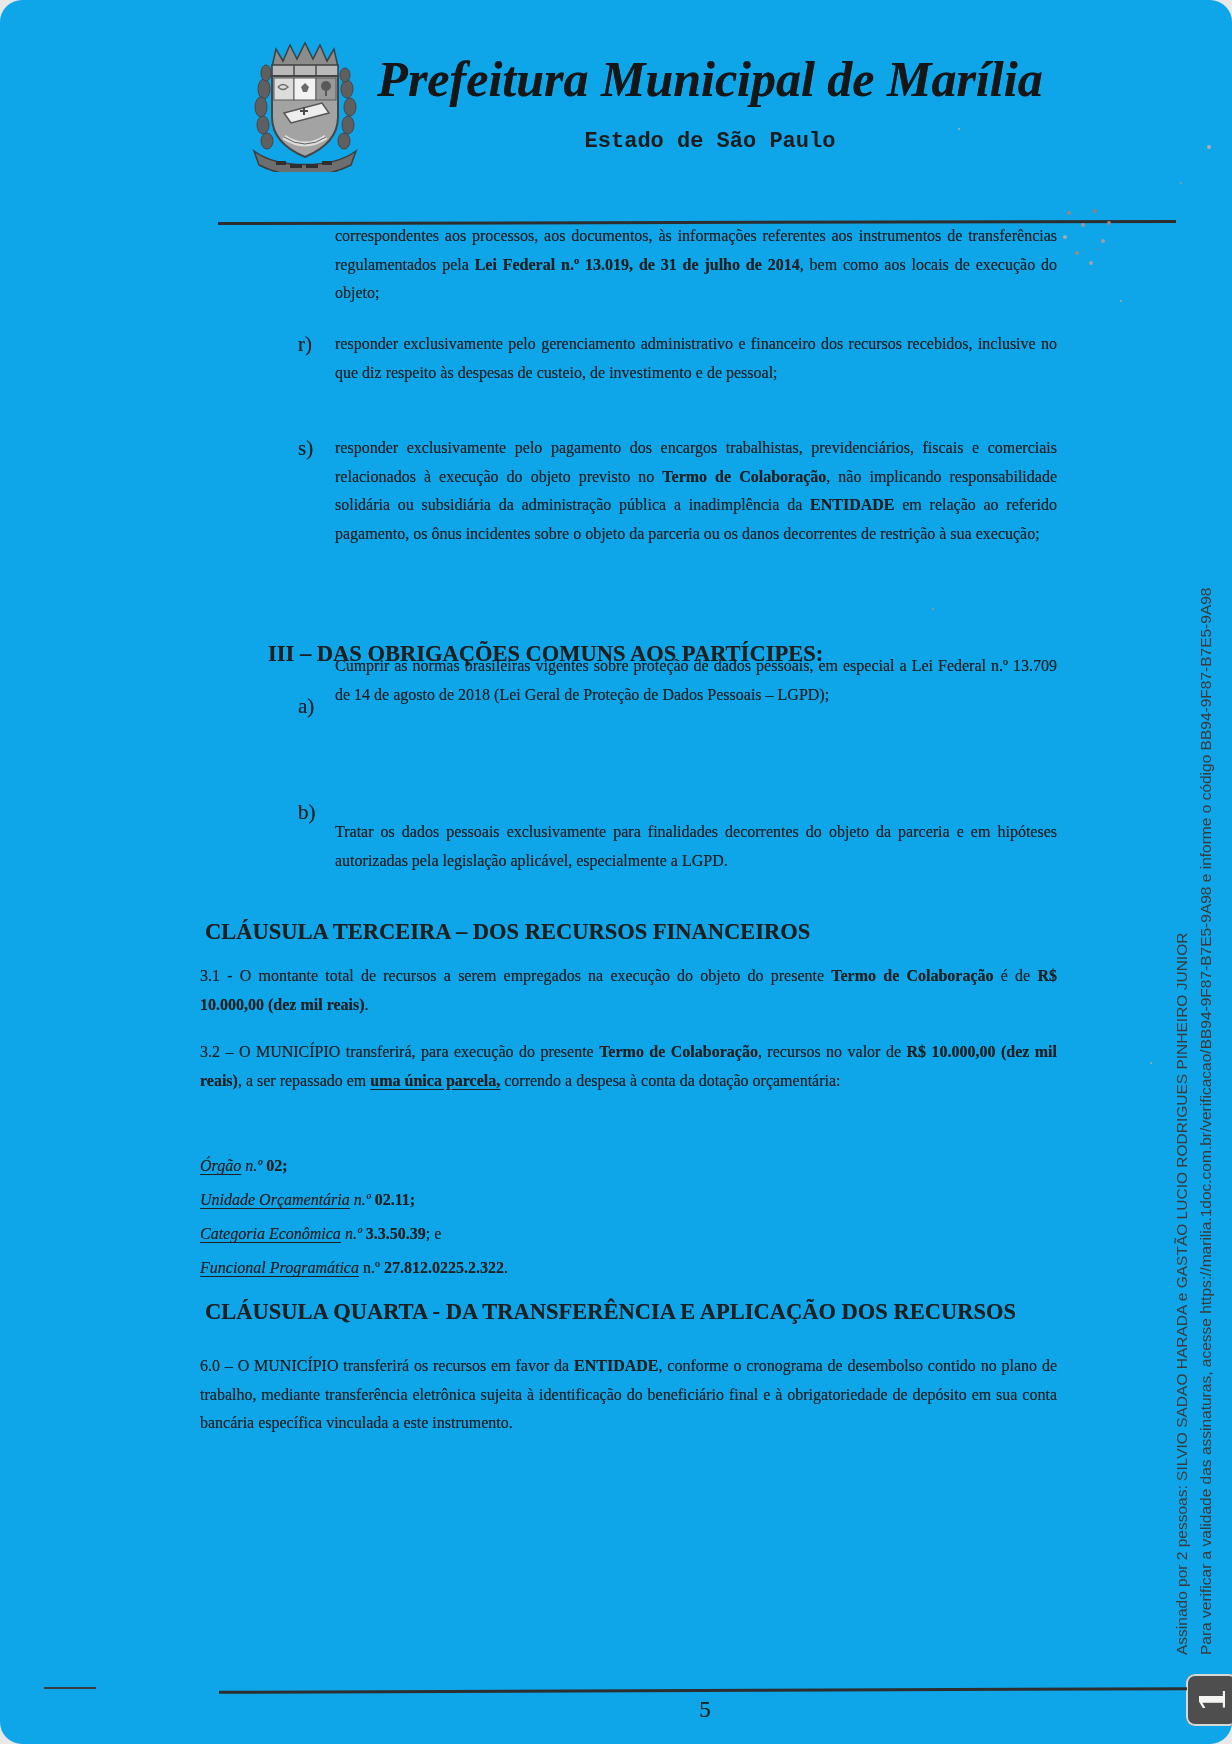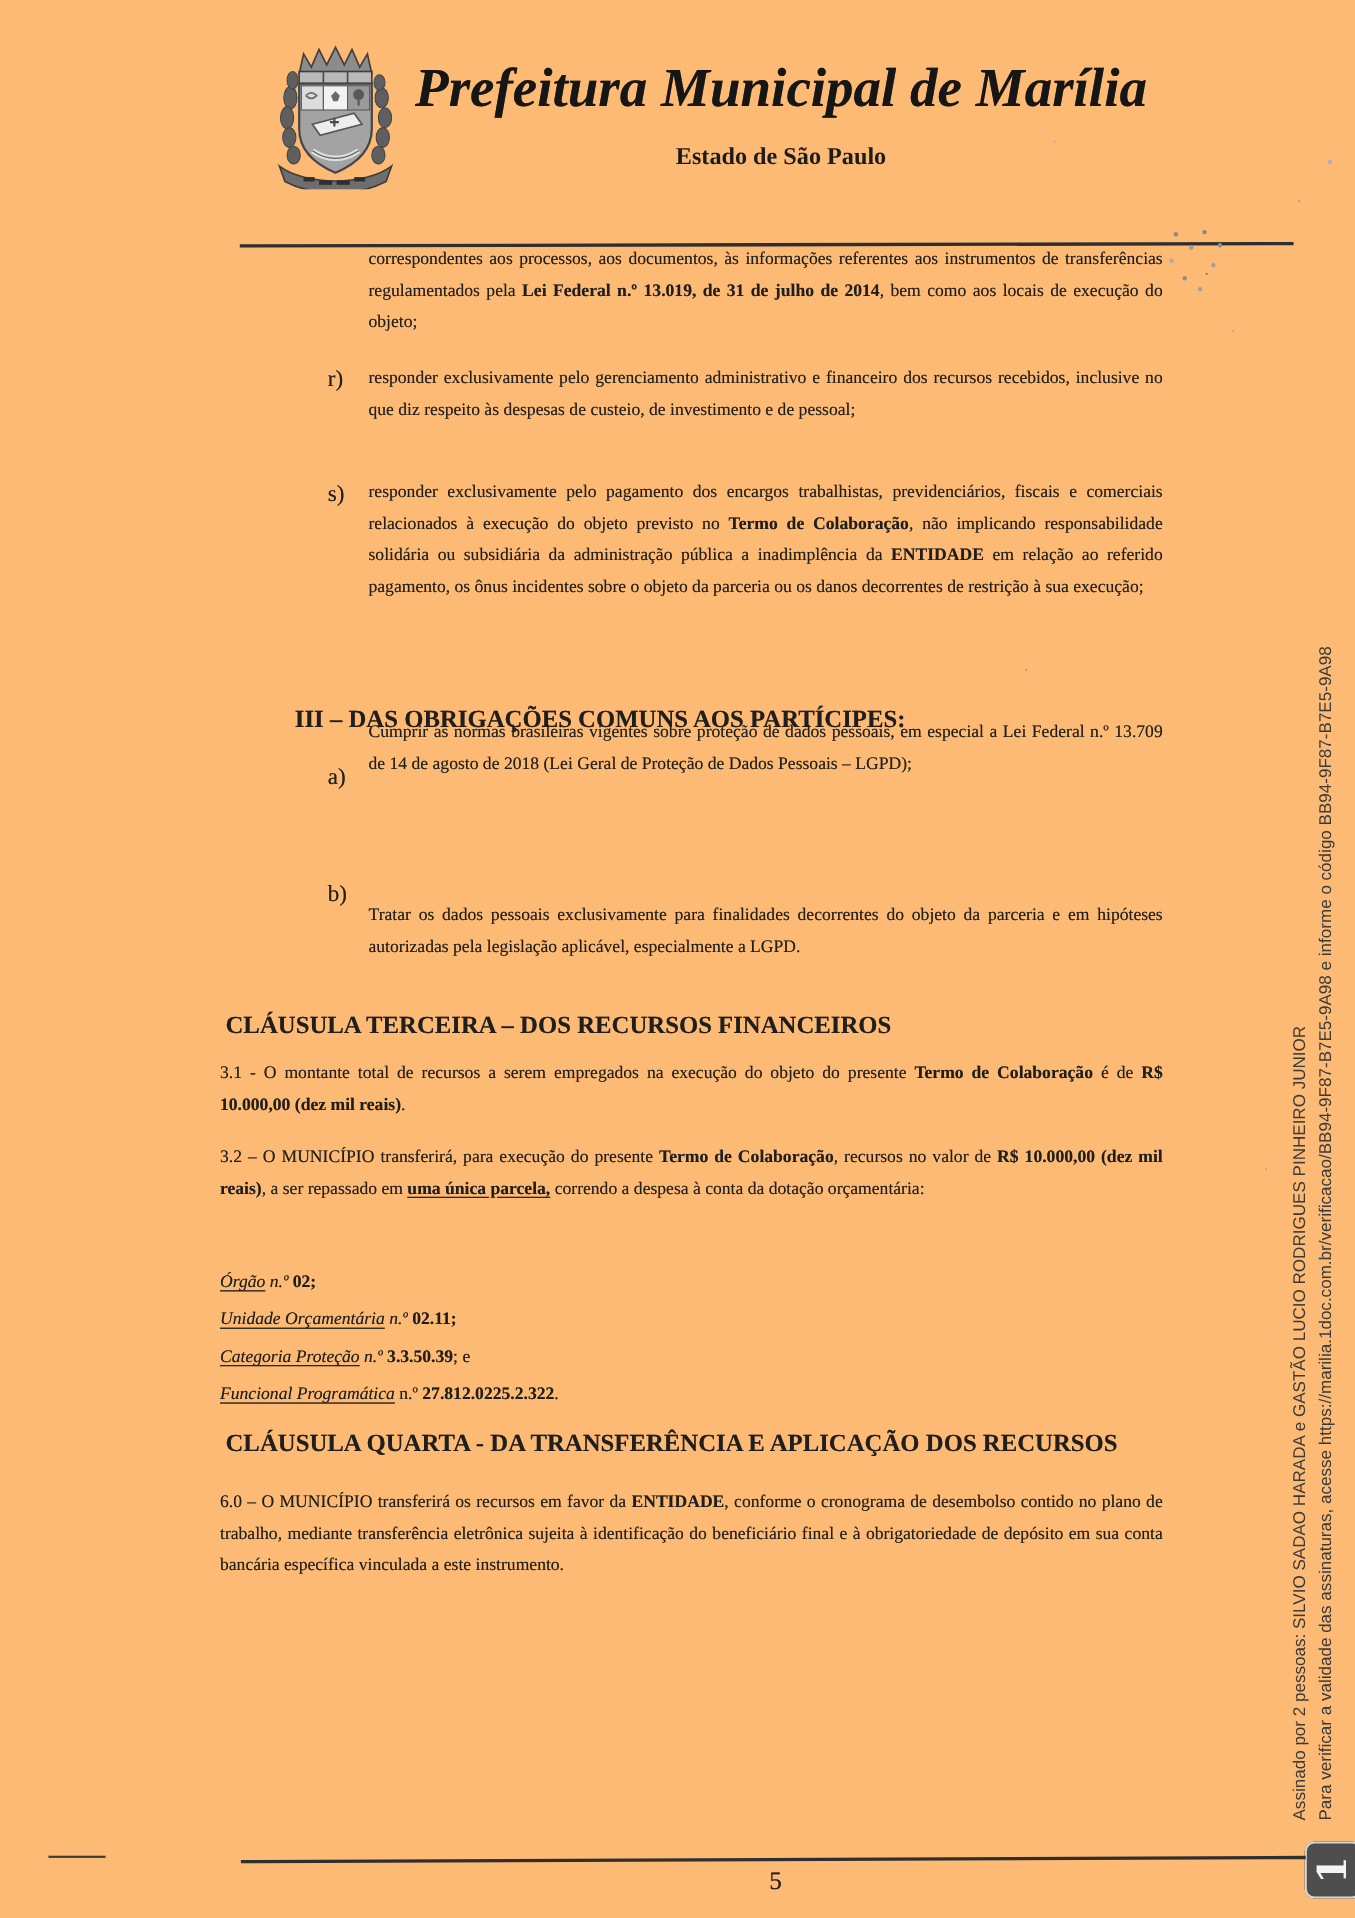--- a/index.html
+++ b/index.html
@@ -1,31 +1,31 @@
 <!DOCTYPE html>
 <html lang="pt-BR"><head>
 <meta charset="utf-8">
 <style>
   html,body{margin:0;padding:0;background:#e8e8e6;}
   .page{
     position:relative;width:1232px;height:1744px;margin:0 auto;
-    background:#fdba74;overflow:hidden;
-    font-family:"Liberation Serif",serif;color:#1f1f1f;
+    background:#0ea5e9;overflow:hidden;
+    font-family:"Liberation Serif",serif;color:#1f1f1f;border-radius:22px;
   }
   
   .coat{position:absolute;left:242px;top:36px;width:126px;height:136px;}
   .doc-title{
     position:absolute;left:250px;top:50px;width:920px;text-align:center;
     font-size:50px;font-weight:700;font-style:italic;
     font-family:"Liberation Serif",serif;color:#161616;
     text-shadow:0 0 .6px rgba(0,0,0,.55);white-space:nowrap;
   }
   .doc-subtitle{
     position:absolute;left:250px;top:129px;width:920px;text-align:center;
-    font-family:Liberation Serif, serif;font-weight:700;font-size:22px;color:#1c1c1c;
+    font-family:Liberation Mono, monospace;font-weight:700;font-size:22px;color:#1c1c1c;
   }
   .rule{position:absolute;background:#2e2e2e;}
   .rule-top{left:218px;top:221px;width:958px;height:3px;transform:rotate(-0.12deg);}
   .rule-bottom{left:219px;top:1689px;width:968px;height:3px;transform:rotate(-0.22deg);}
   .dash-artifact{position:absolute;left:44px;top:1687px;width:52px;height:2px;background:#3c3c3c;}
   
   .blk{
     position:absolute;font-size:16px;line-height:28.6px;text-align:justify;
     text-shadow:0 0 .5px rgba(10,10,10,.5);
   }
@@ -154,21 +154,21 @@
 
     <div class="mk mk5">b)</div>
     <div class="blk blk5"><span>Tratar os dados pessoais exclusivamente para finalidades decorrentes do objeto da parceria e em hipóteses autorizadas pela legislação aplicável, especialmente a LGPD.</span></div>
 
     <div class="blk blk6 hd"><span class="sb">CLÁUSULA TERCEIRA – DOS RECURSOS FINANCEIROS</span></div>
     <div class="blk blk7"><span>3.1 - O montante total de recursos a serem empregados na execução do objeto do presente </span><span class="sb">Termo de Colaboração</span><span> é de </span><span class="sb">R$ 10.000,00 (dez mil reais)</span><span>.</span></div>
     <div class="blk blk8"><span>3.2 – O MUNICÍPIO transferirá, para execução do presente </span><span class="sb">Termo de Colaboração</span><span>, recursos no valor de </span><span class="sb">R$ 10.000,00 (dez mil reais)</span><span>, a ser repassado em </span><span class="sb su">uma única parcela,</span><span> correndo a despesa à conta da dotação orçamentária:</span></div>
 
     <div class="blk blk9"><span class="si su">Órgão</span><span class="si"> n.º </span><span class="sb">02;</span></div>
     <div class="blk blk10"><span class="si su">Unidade Orçamentária</span><span class="si"> n.º </span><span class="sb">02.11;</span></div>
-    <div class="blk blk11"><span class="si su">Categoria Proteção</span><span class="si"> n.º </span><span class="sb">3.3.50.39</span><span>; e</span></div>
+    <div class="blk blk11"><span class="si su">Categoria Econômica</span><span class="si"> n.º </span><span class="sb">3.3.50.39</span><span>; e</span></div>
     <div class="blk blk12"><span class="si su">Funcional Programática</span><span> n.º </span><span class="sb">27.812.0225.2.322</span><span>.</span></div>
 
     <div class="blk blk13 hd"><span class="sb">CLÁUSULA QUARTA - DA TRANSFERÊNCIA E APLICAÇÃO DOS RECURSOS</span></div>
     <div class="blk blk14"><span>6.0 – O MUNICÍPIO transferirá os recursos em favor da </span><span class="sb">ENTIDADE</span><span>, conforme o cronograma de desembolso contido no plano de trabalho, mediante transferência eletrônica sujeita à identificação do beneficiário final e à obrigatoriedade de depósito em sua conta bancária específica vinculada a este instrumento.</span></div>
   </main>
 
   <aside>
     <div class="vtext v1">Assinado por 2 pessoas: SILVIO SADAO HARADA e GASTÃO LUCIO RODRIGUES PINHEIRO JUNIOR</div>
     <div class="vtext v2">Para verificar a validade das assinaturas, acesse https://marilia.1doc.com.br/verificacao/BB94-9F87-B7E5-9A98 e informe o código BB94-9F87-B7E5-9A98</div>
     <div class="onedoc">

